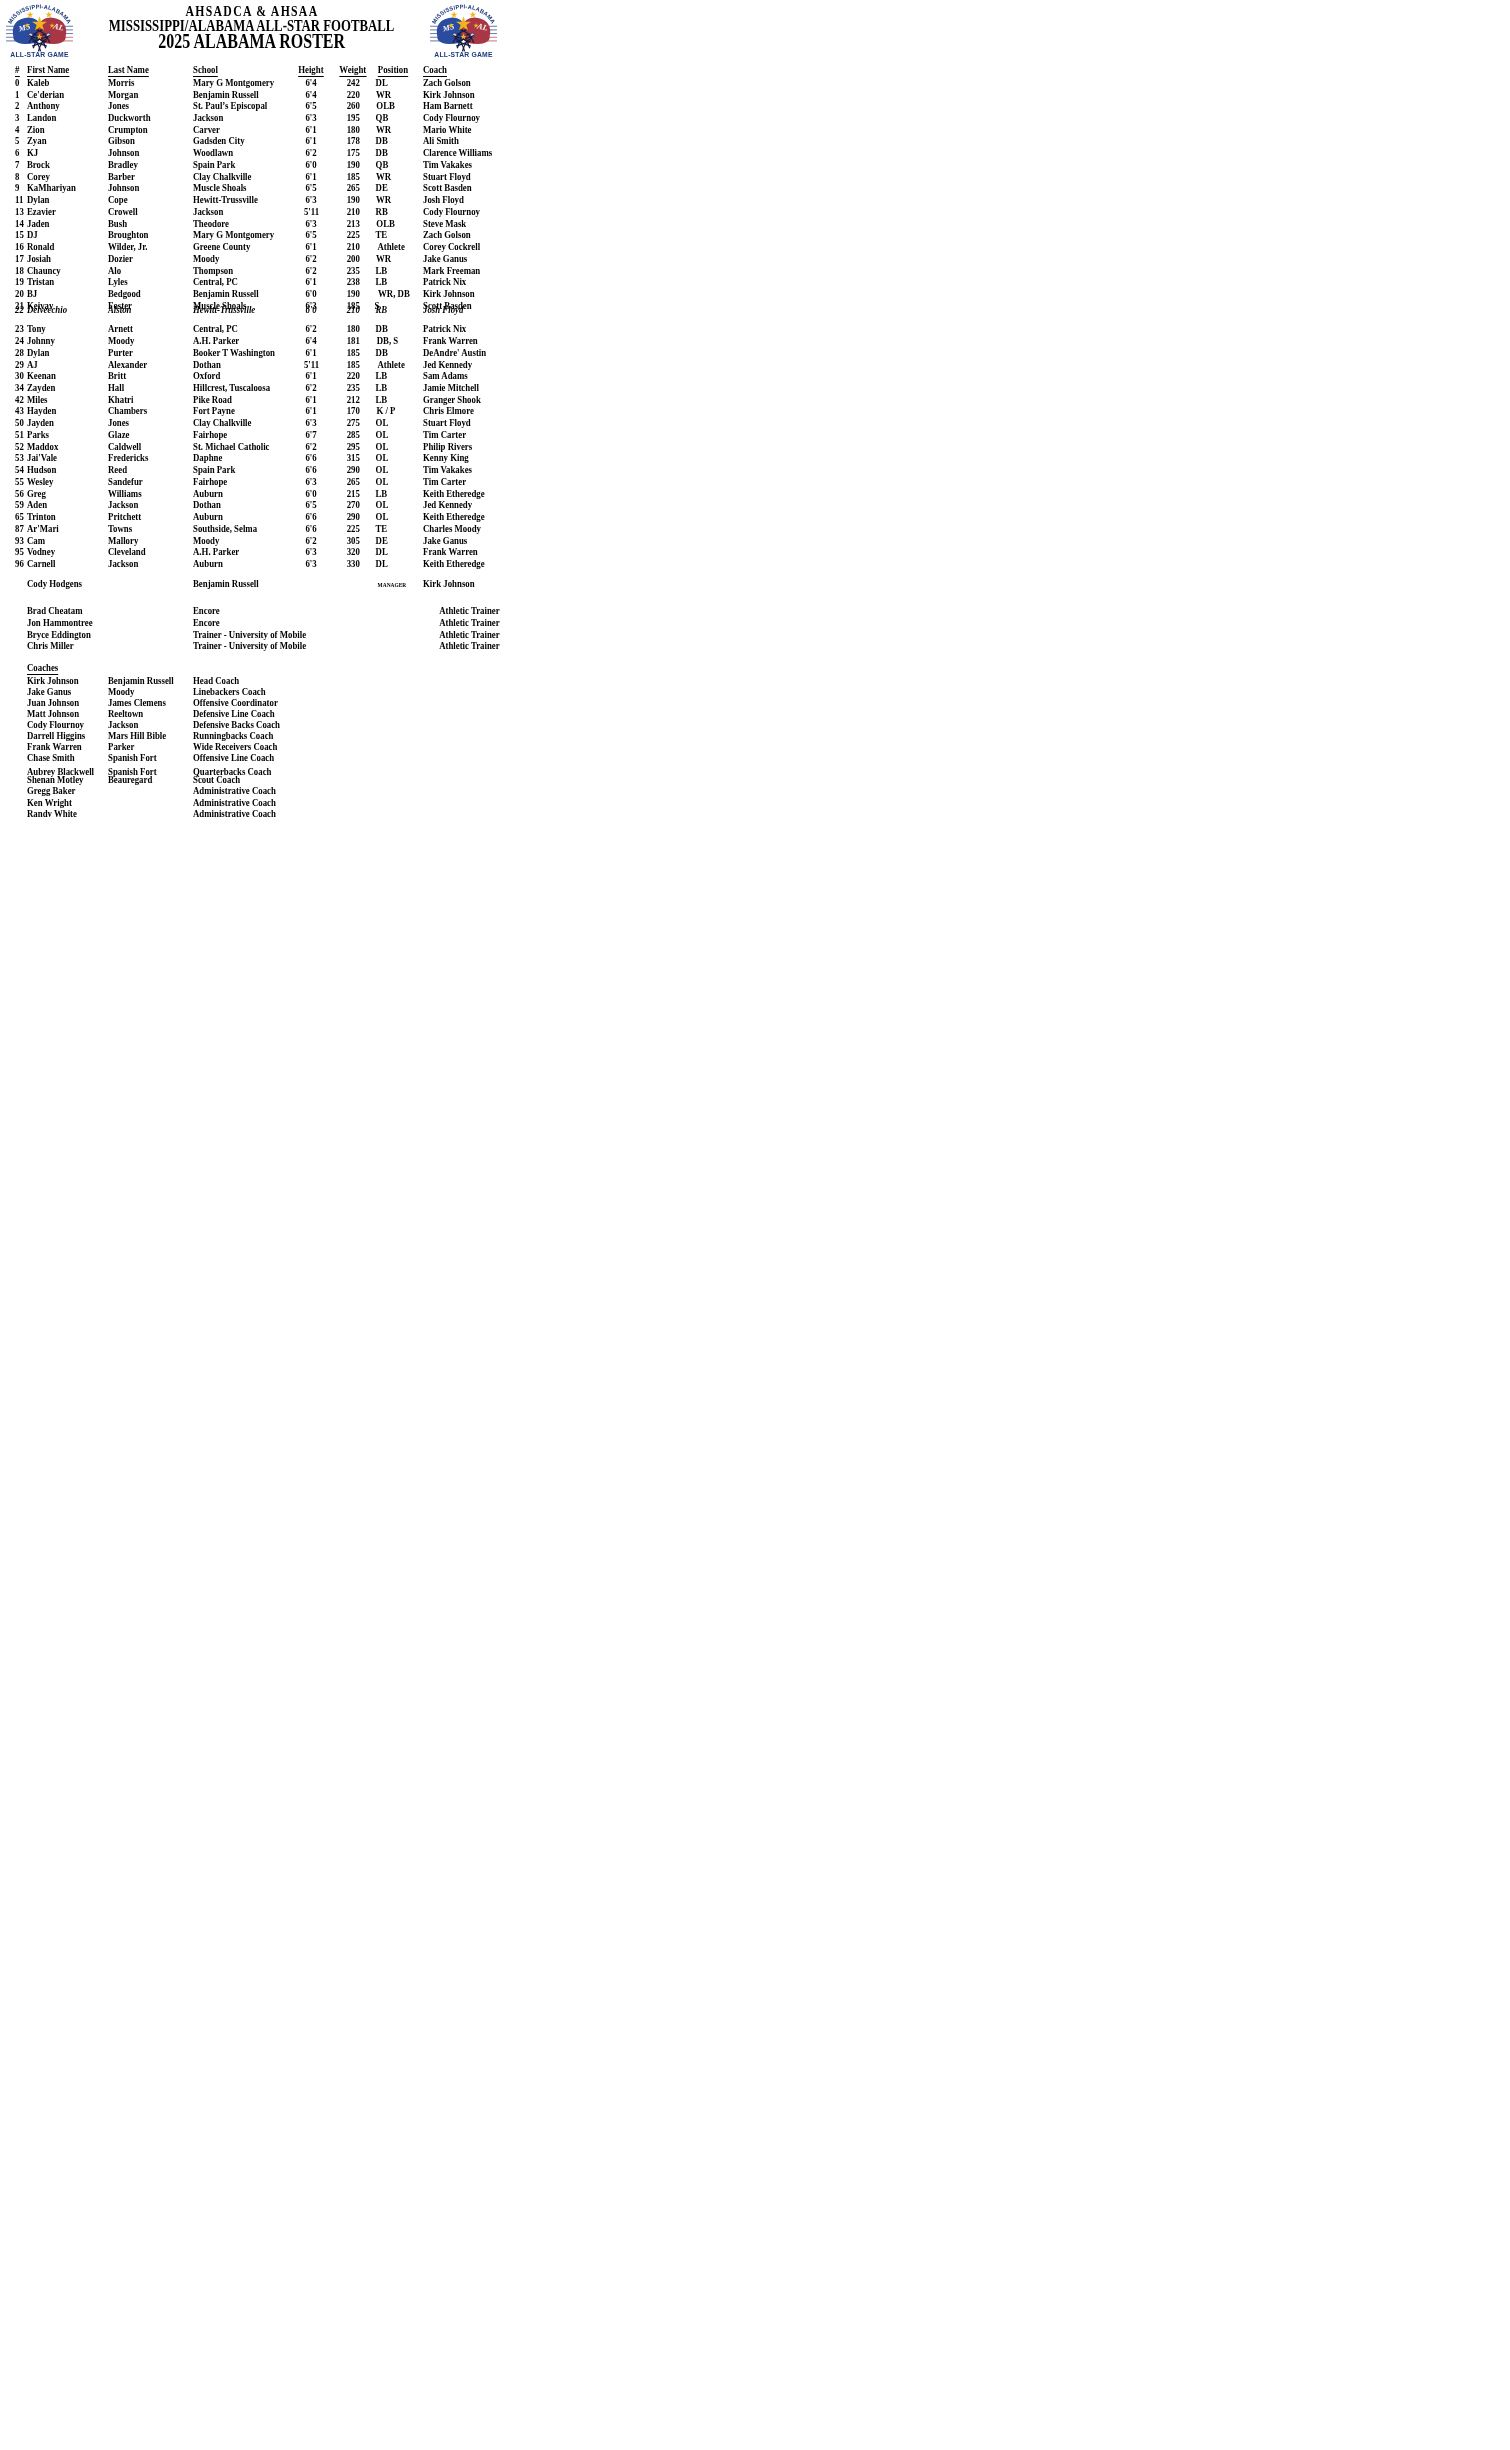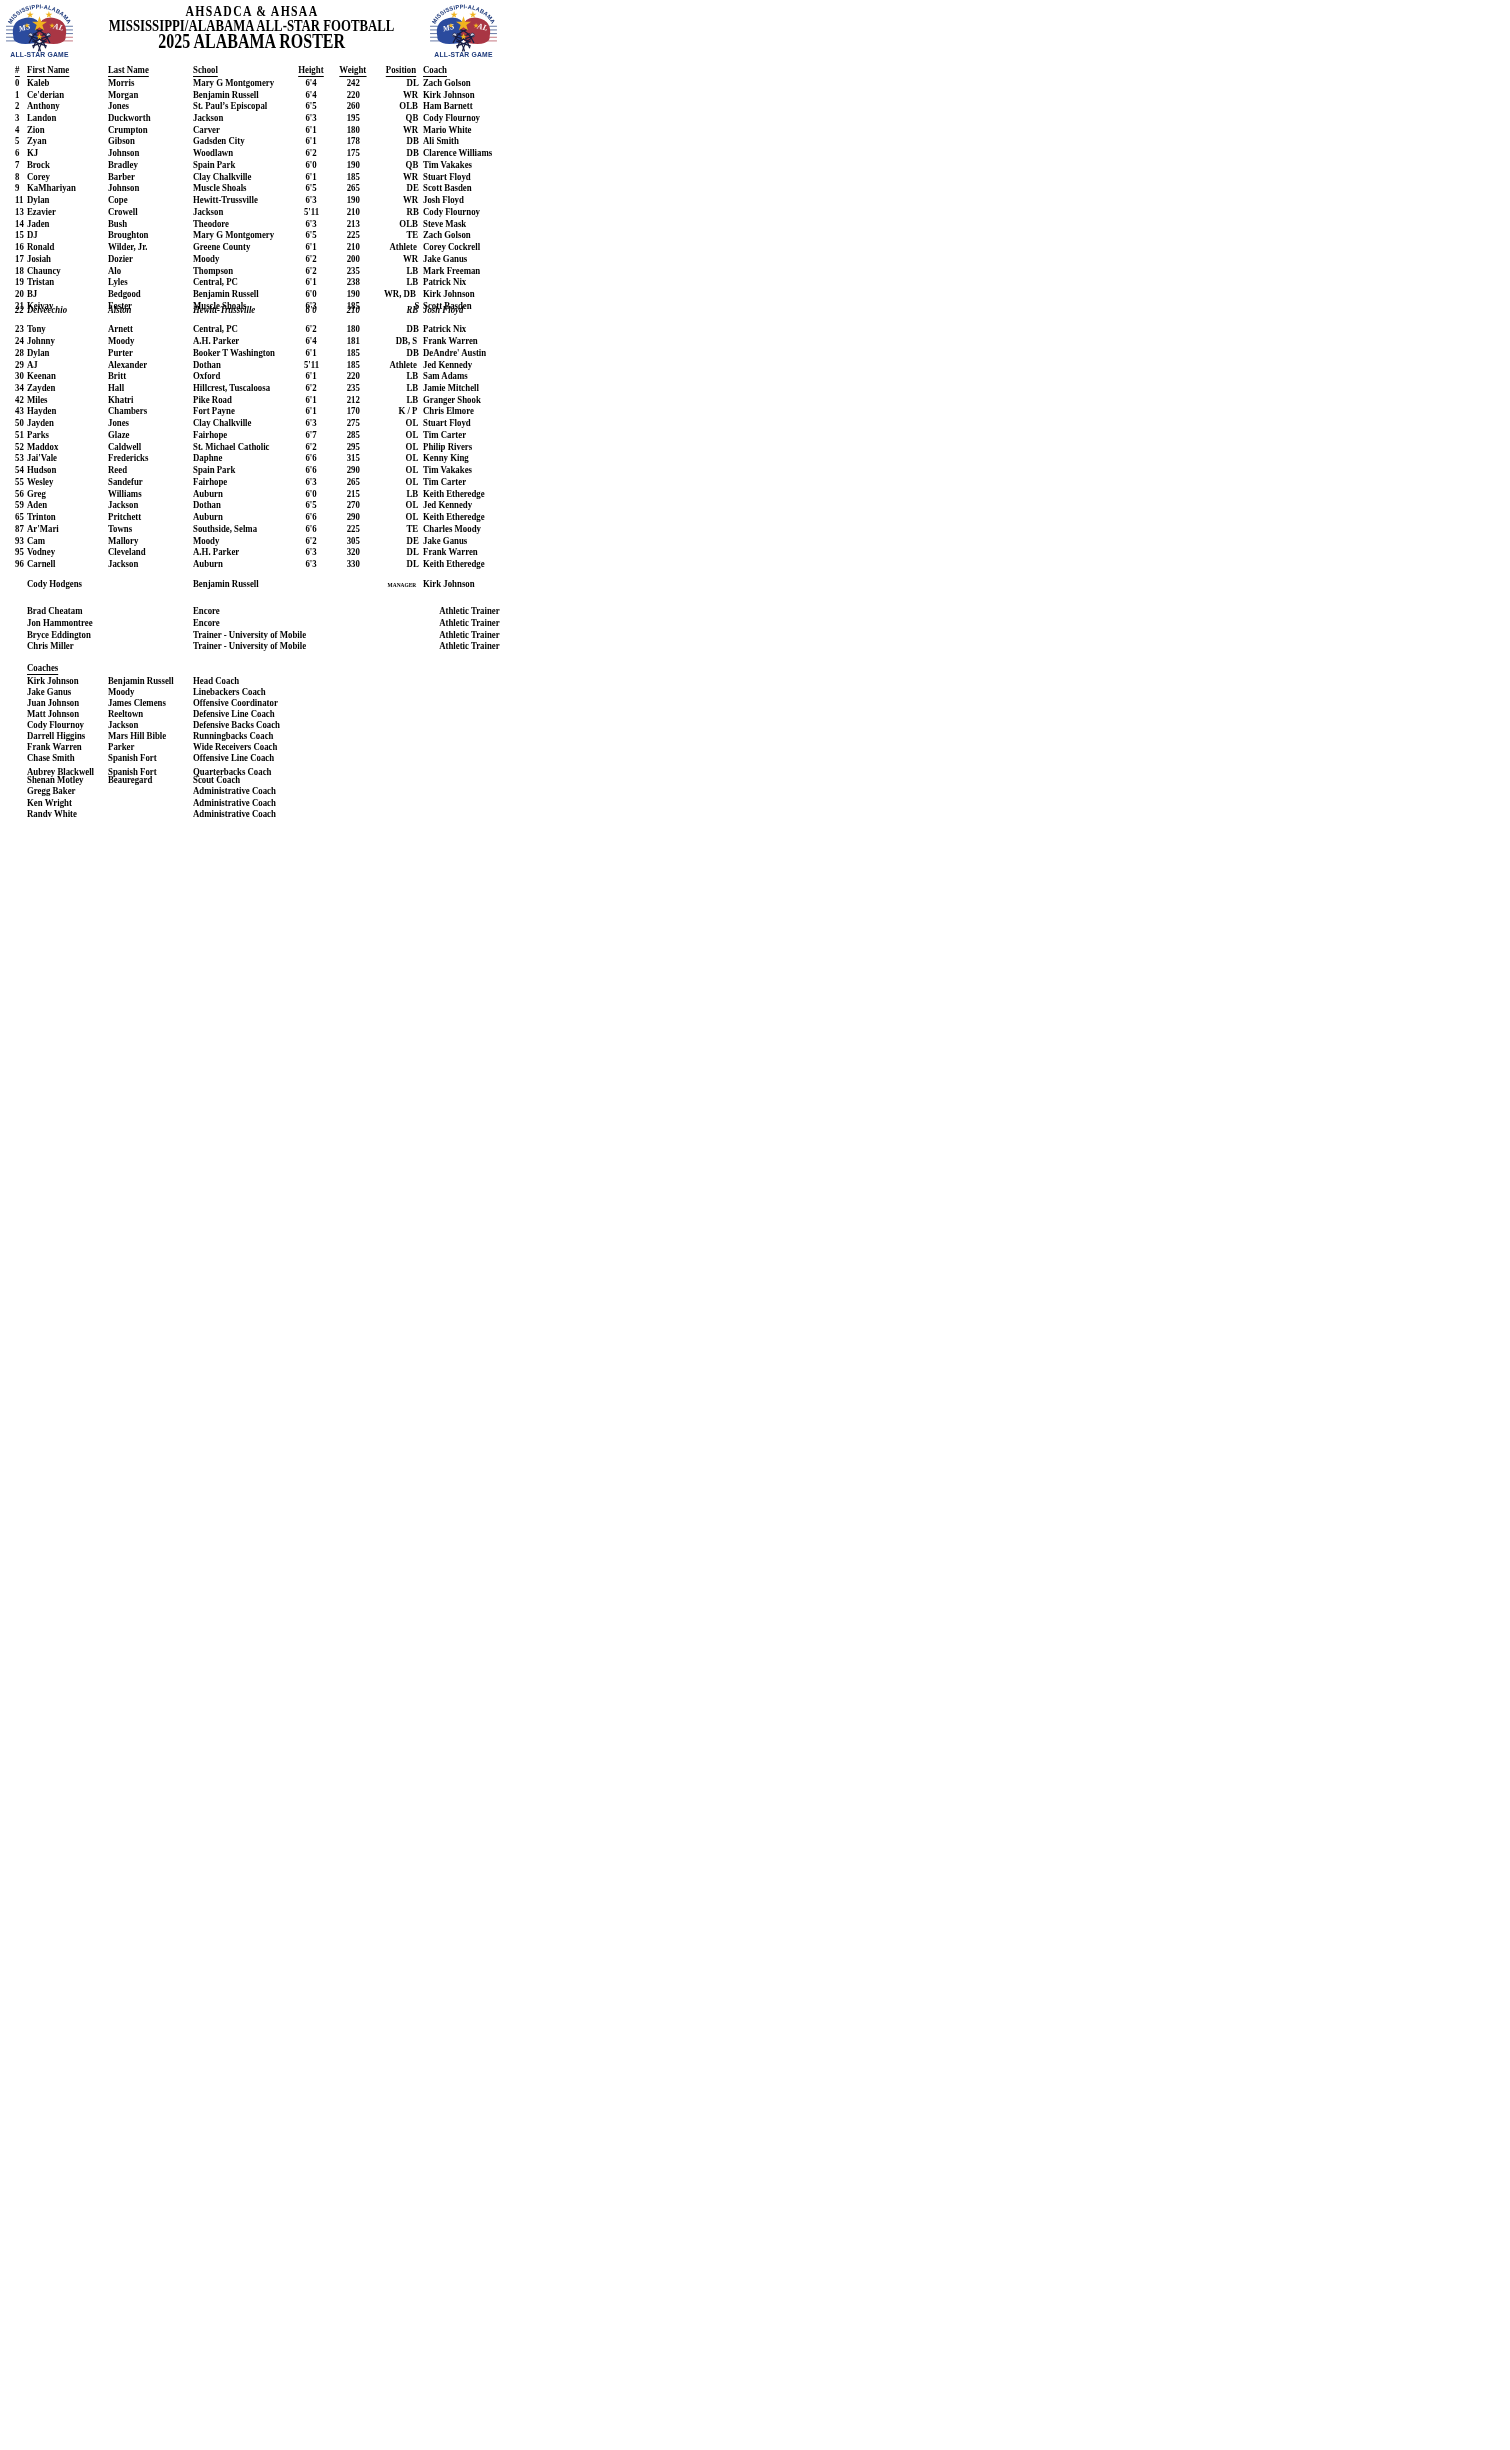--- a/index.html
+++ b/index.html
@@ -27,21 +27,21 @@
   .bannerT{font-family:"Liberation Sans",sans-serif;font-weight:700;font-size:13px;letter-spacing:.4px;}
 
   .trow{position:absolute;left:0;width:504px;height:11.7px;}
   .cell{position:absolute;top:0;font-size:11px;line-height:11.7px;}
   .c-num   {left:14.7px;  width:13.7px;}
   .c-first {left:27px;  width:80px;}
   .c-last  {left:108px; width:85px;}
   .c-school{left:193px; width:105px;}
   .c-height{left:293px; width:36px; text-align:center;}
   .c-weight{left:335px; width:36px; text-align:center;}
-  .c-pos   {left:374px; width:46px; text-align:right;}
+  .c-pos   {left:374px; width:46px; text-align:left;}
   .c-coach {left:423px; width:79px;}
   .c-right {left:336px; width:164px; text-align:right;}
 
   .hd{border-bottom:1.1px solid #000;padding-bottom:0.5px;}
   .mgr-role{font-size:6.8px;}
   #coaches-heading .cnd{border-bottom:1.1px solid #000;padding-bottom:0.5px;}
 </style>
 </head>
 <body>
 

